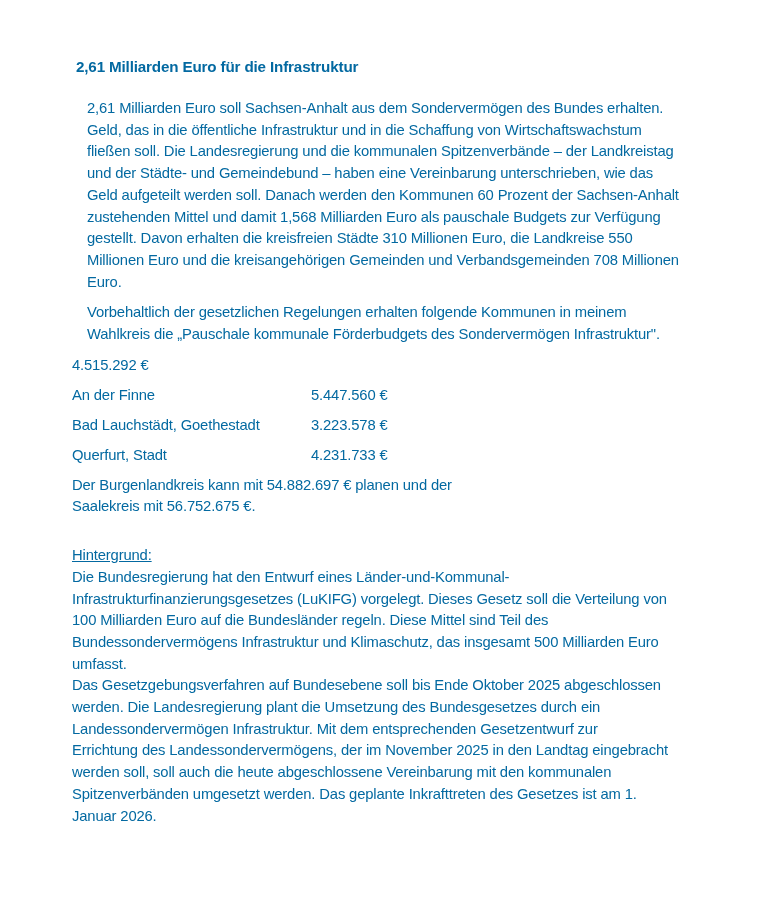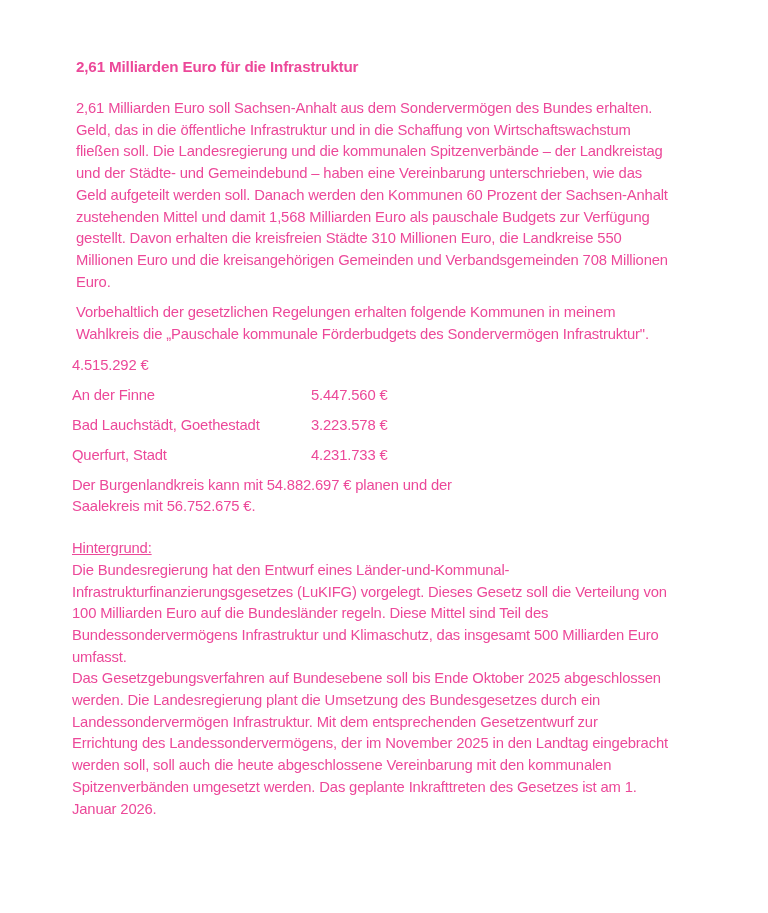--- a/index.html
+++ b/index.html
@@ -5,38 +5,38 @@
   html, body {
     margin: 0;
     padding: 0;
     background: #ffffff;
   }
   .page {
     position: relative;
     width: 768px;
     height: 913px;
     background: #ffffff;
-    color: #ec4899;
+    color: #0369a1;
     font-family: "Liberation Sans", sans-serif;
     box-sizing: border-box;
     padding: 57px 64px 0 72px;
     overflow: hidden;
   }
   .doc-title {
     font-size: 15.2px;
     font-weight: bold;
     letter-spacing: -0.15px;
     line-height: 19px;
     margin: 0 0 22px 4px;
   }
   .body-text {
     font-size: 14.8px;
     letter-spacing: -0.15px;
     line-height: 21.7px;
-    margin: 0 0 9px 4px;
+    margin: 0 0 9px 15px;
     white-space: pre;
   }
   .alloc-table {
     margin: 7px 0 0 0;
   }
   .alloc-row {
     display: flex;
     align-items: flex-start;
     font-size: 14.8px;
     letter-spacing: -0.15px;
@@ -47,21 +47,21 @@
     width: 239px;
     flex: 0 0 239px;
   }
   .alloc-amount {
     flex: 1;
   }
   .districts-note {
     margin: 0;
   }
   .bg-section {
-    margin-top: 20px;
+    margin-top: 27px;
   }
   .bg-heading {
     font-size: 14.8px;
     letter-spacing: -0.15px;
     line-height: 21.7px;
     text-decoration: underline;
   }
   .bg-body {
     margin: 0;
   }

